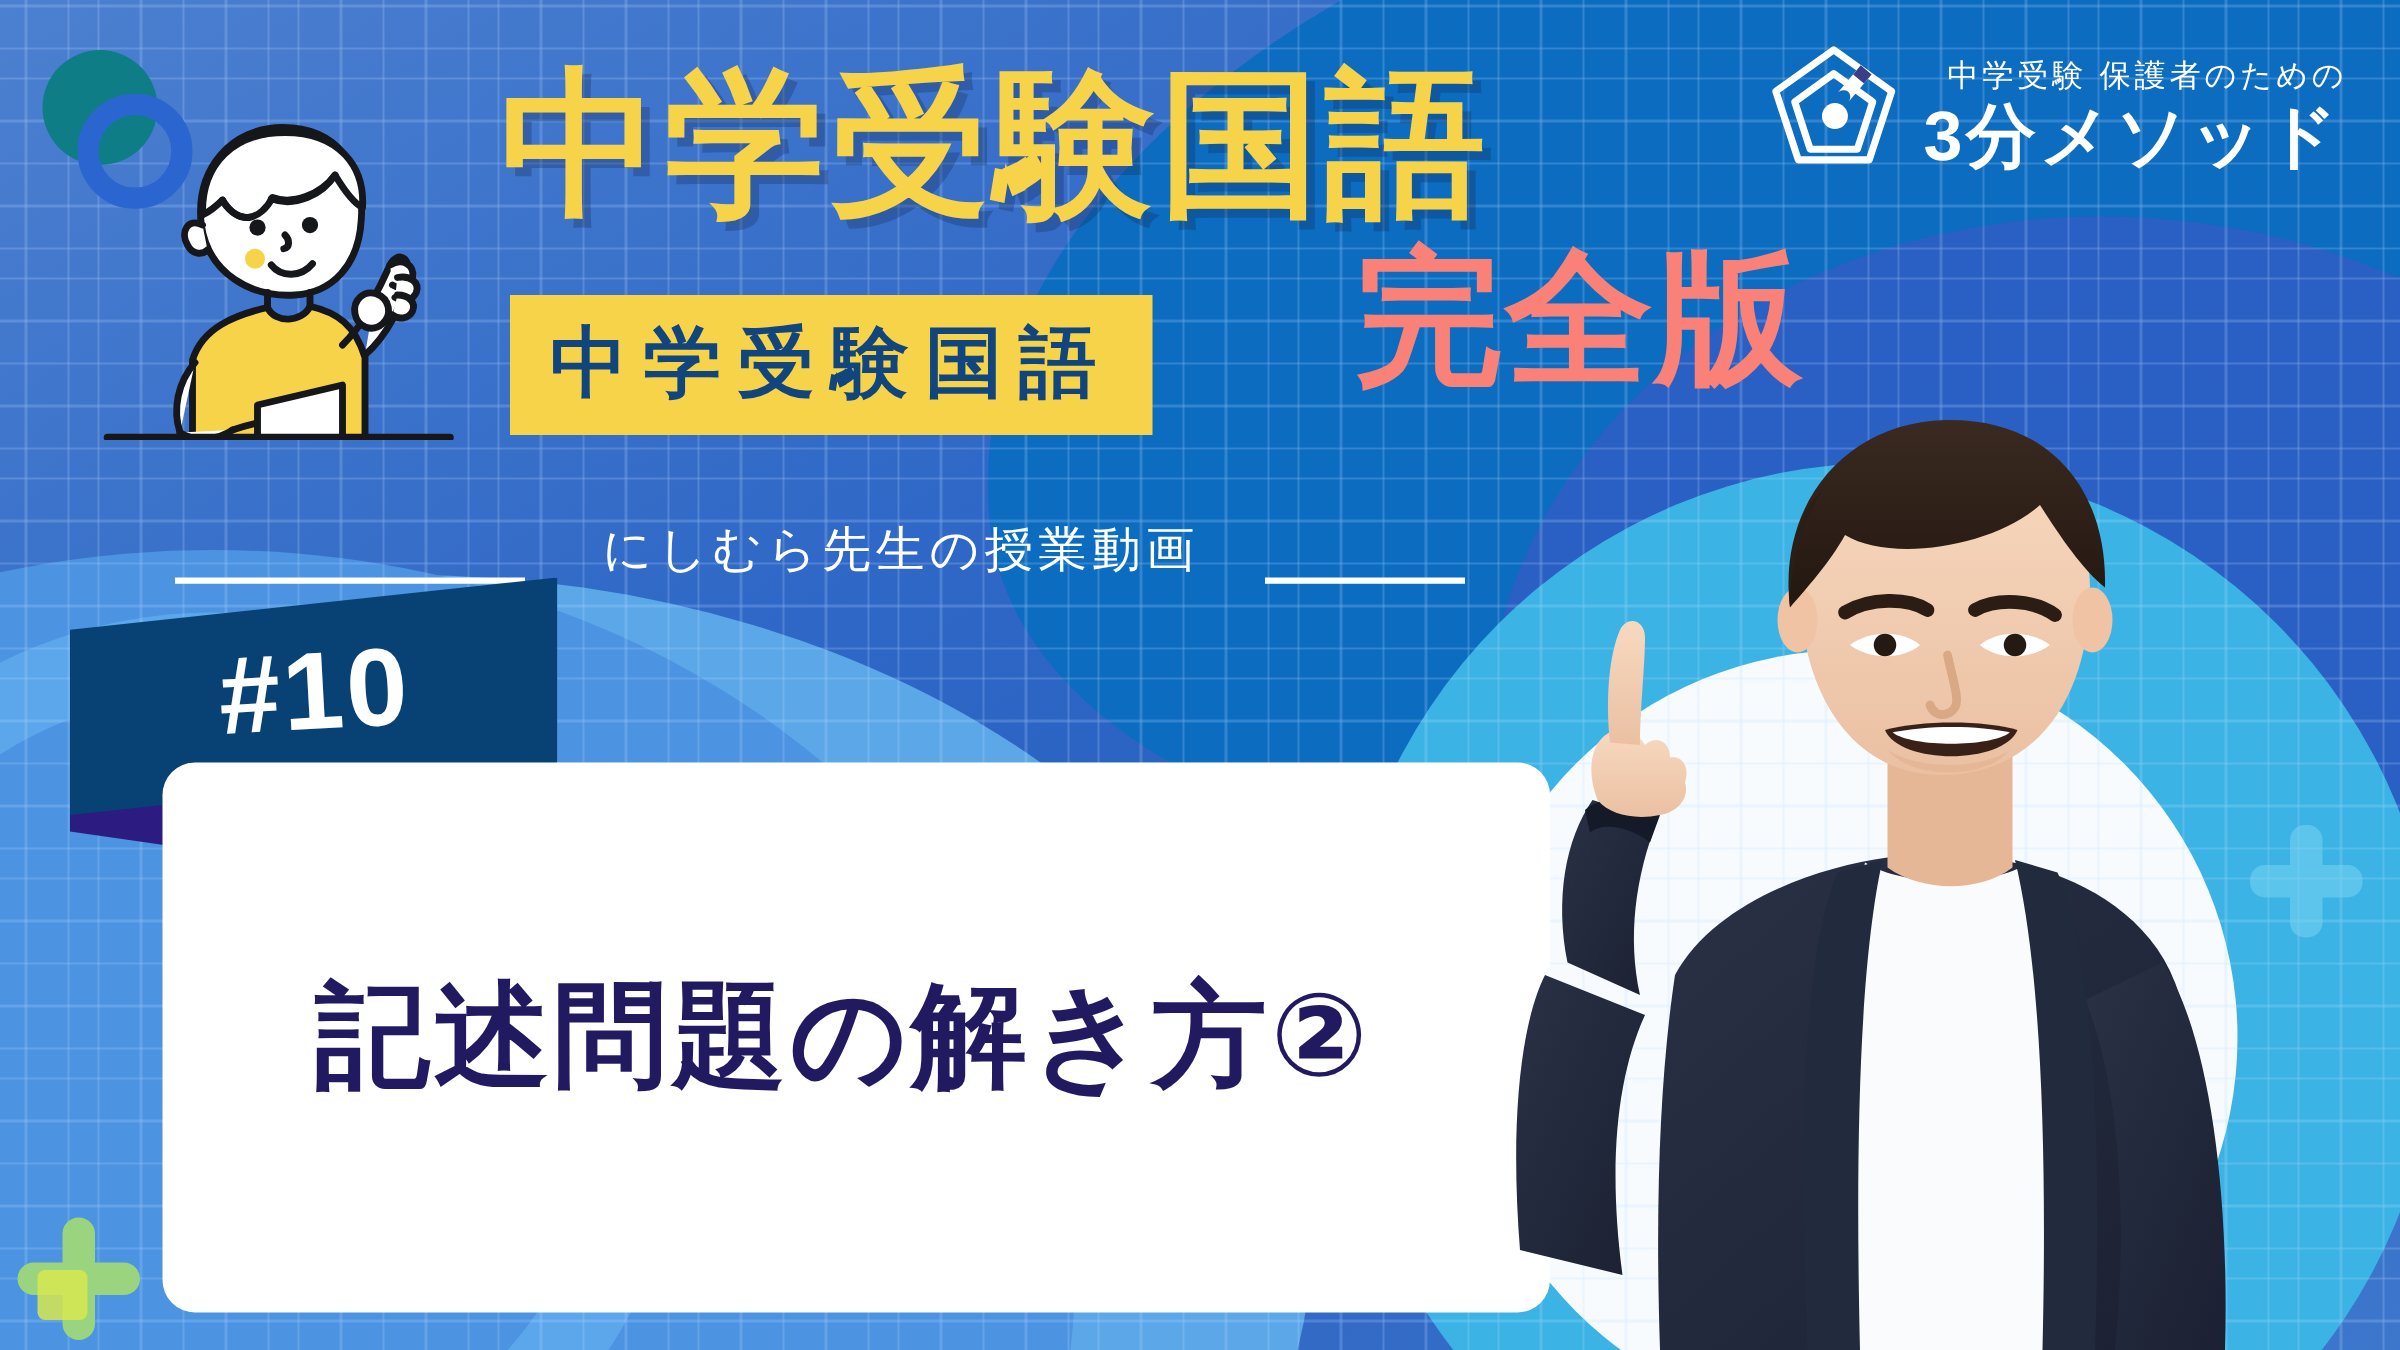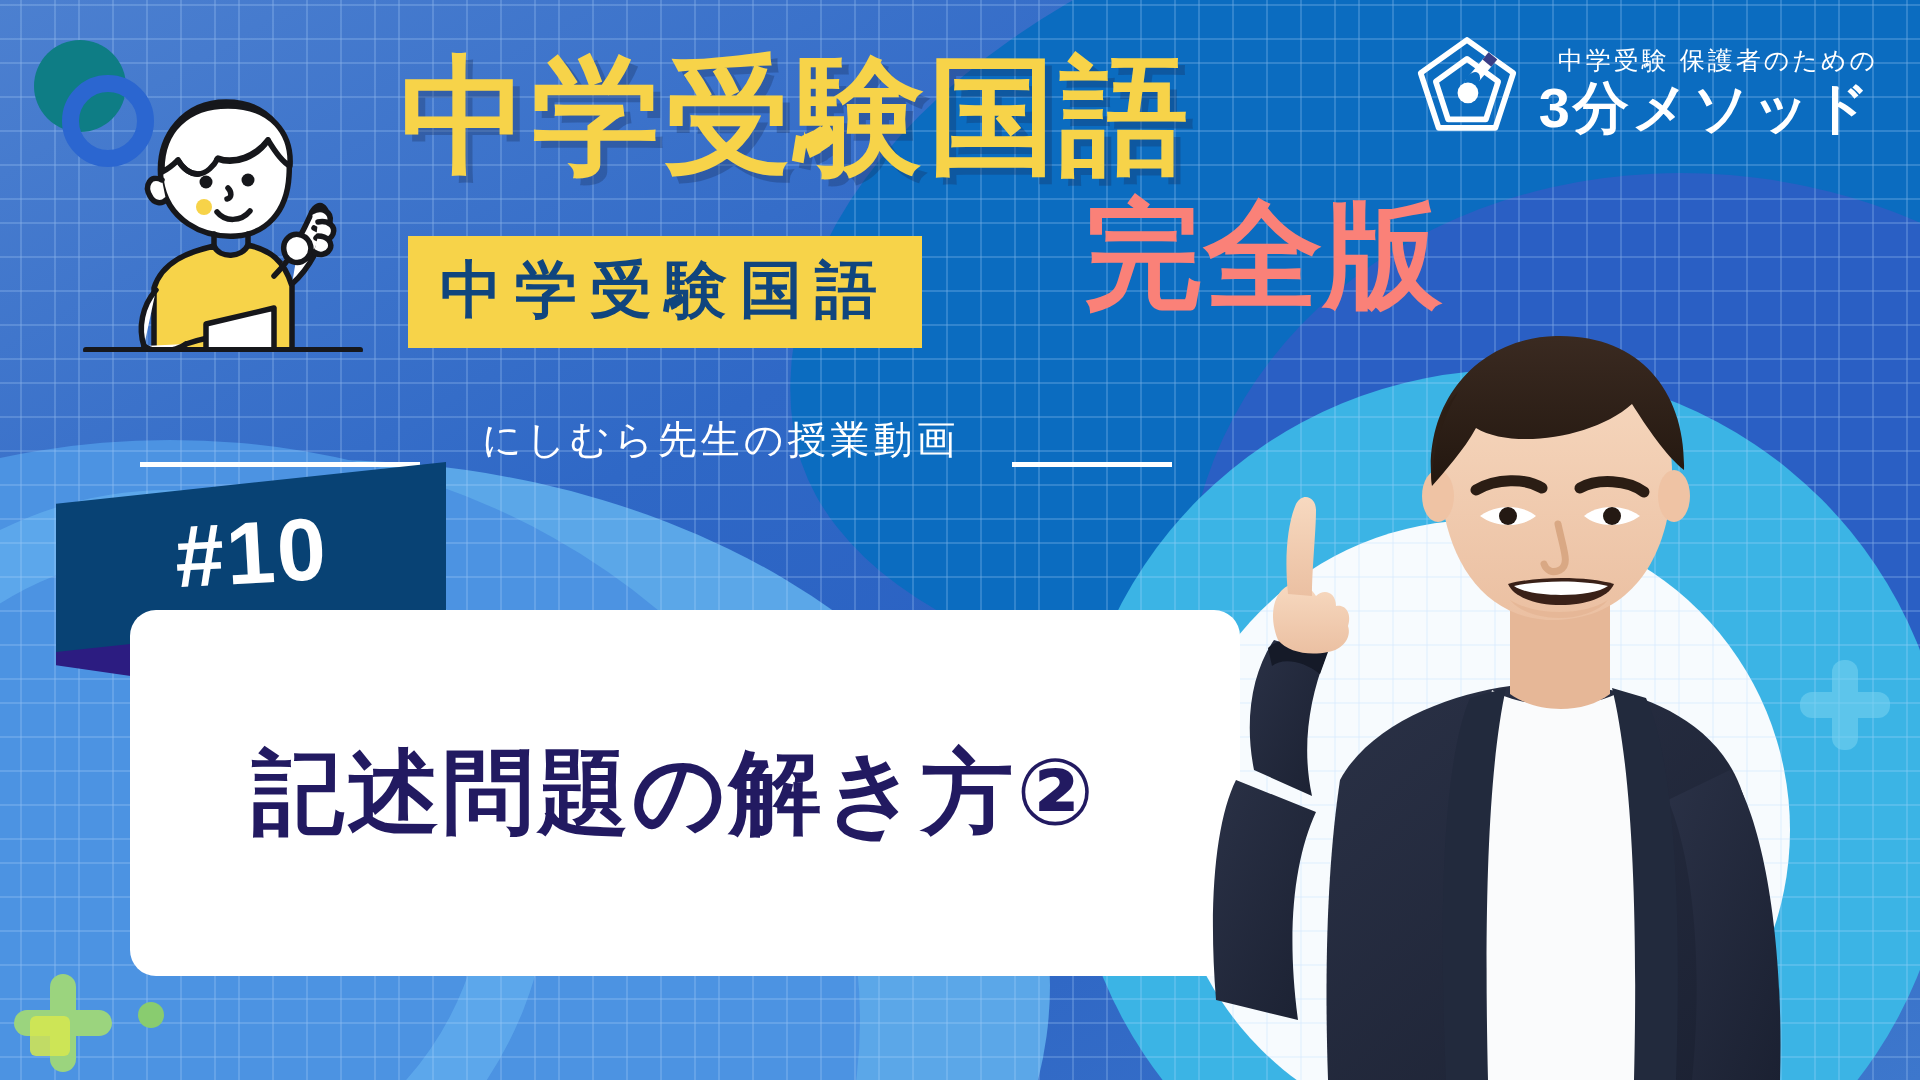--- a/index.html
+++ b/index.html
@@ -133,21 +133,21 @@
     letter-spacing:2px; transform:translateY(-4px) rotate(-3.2deg);
   }
   .ribbon-fold {
     position:absolute; left:56px; top:628px; width:158px; height:60px;
     background:#2C1C81;
     clip-path:polygon(0% 0%, 100% 0%, 100% 100%, 0% 62%);
   }
 
   
   .title-card {
-    position:absolute; left:130px; top:610px; width:1110px; height:366px;
+    position:absolute; left:130px; top:610px; width:1110px; height:440px;
     background:#ffffff; border-radius:26px;
   }
   .title-card-inner {
     position:absolute; left:0; top:0; width:100%; height:100%;
     display:flex; flex-direction:column; justify-content:center;
     padding-left:122px;
   }
   .card-line {
     color:#221A61; font-weight:bold; font-size:92px;
     letter-spacing:3px; line-height:1.32; white-space:nowrap;

